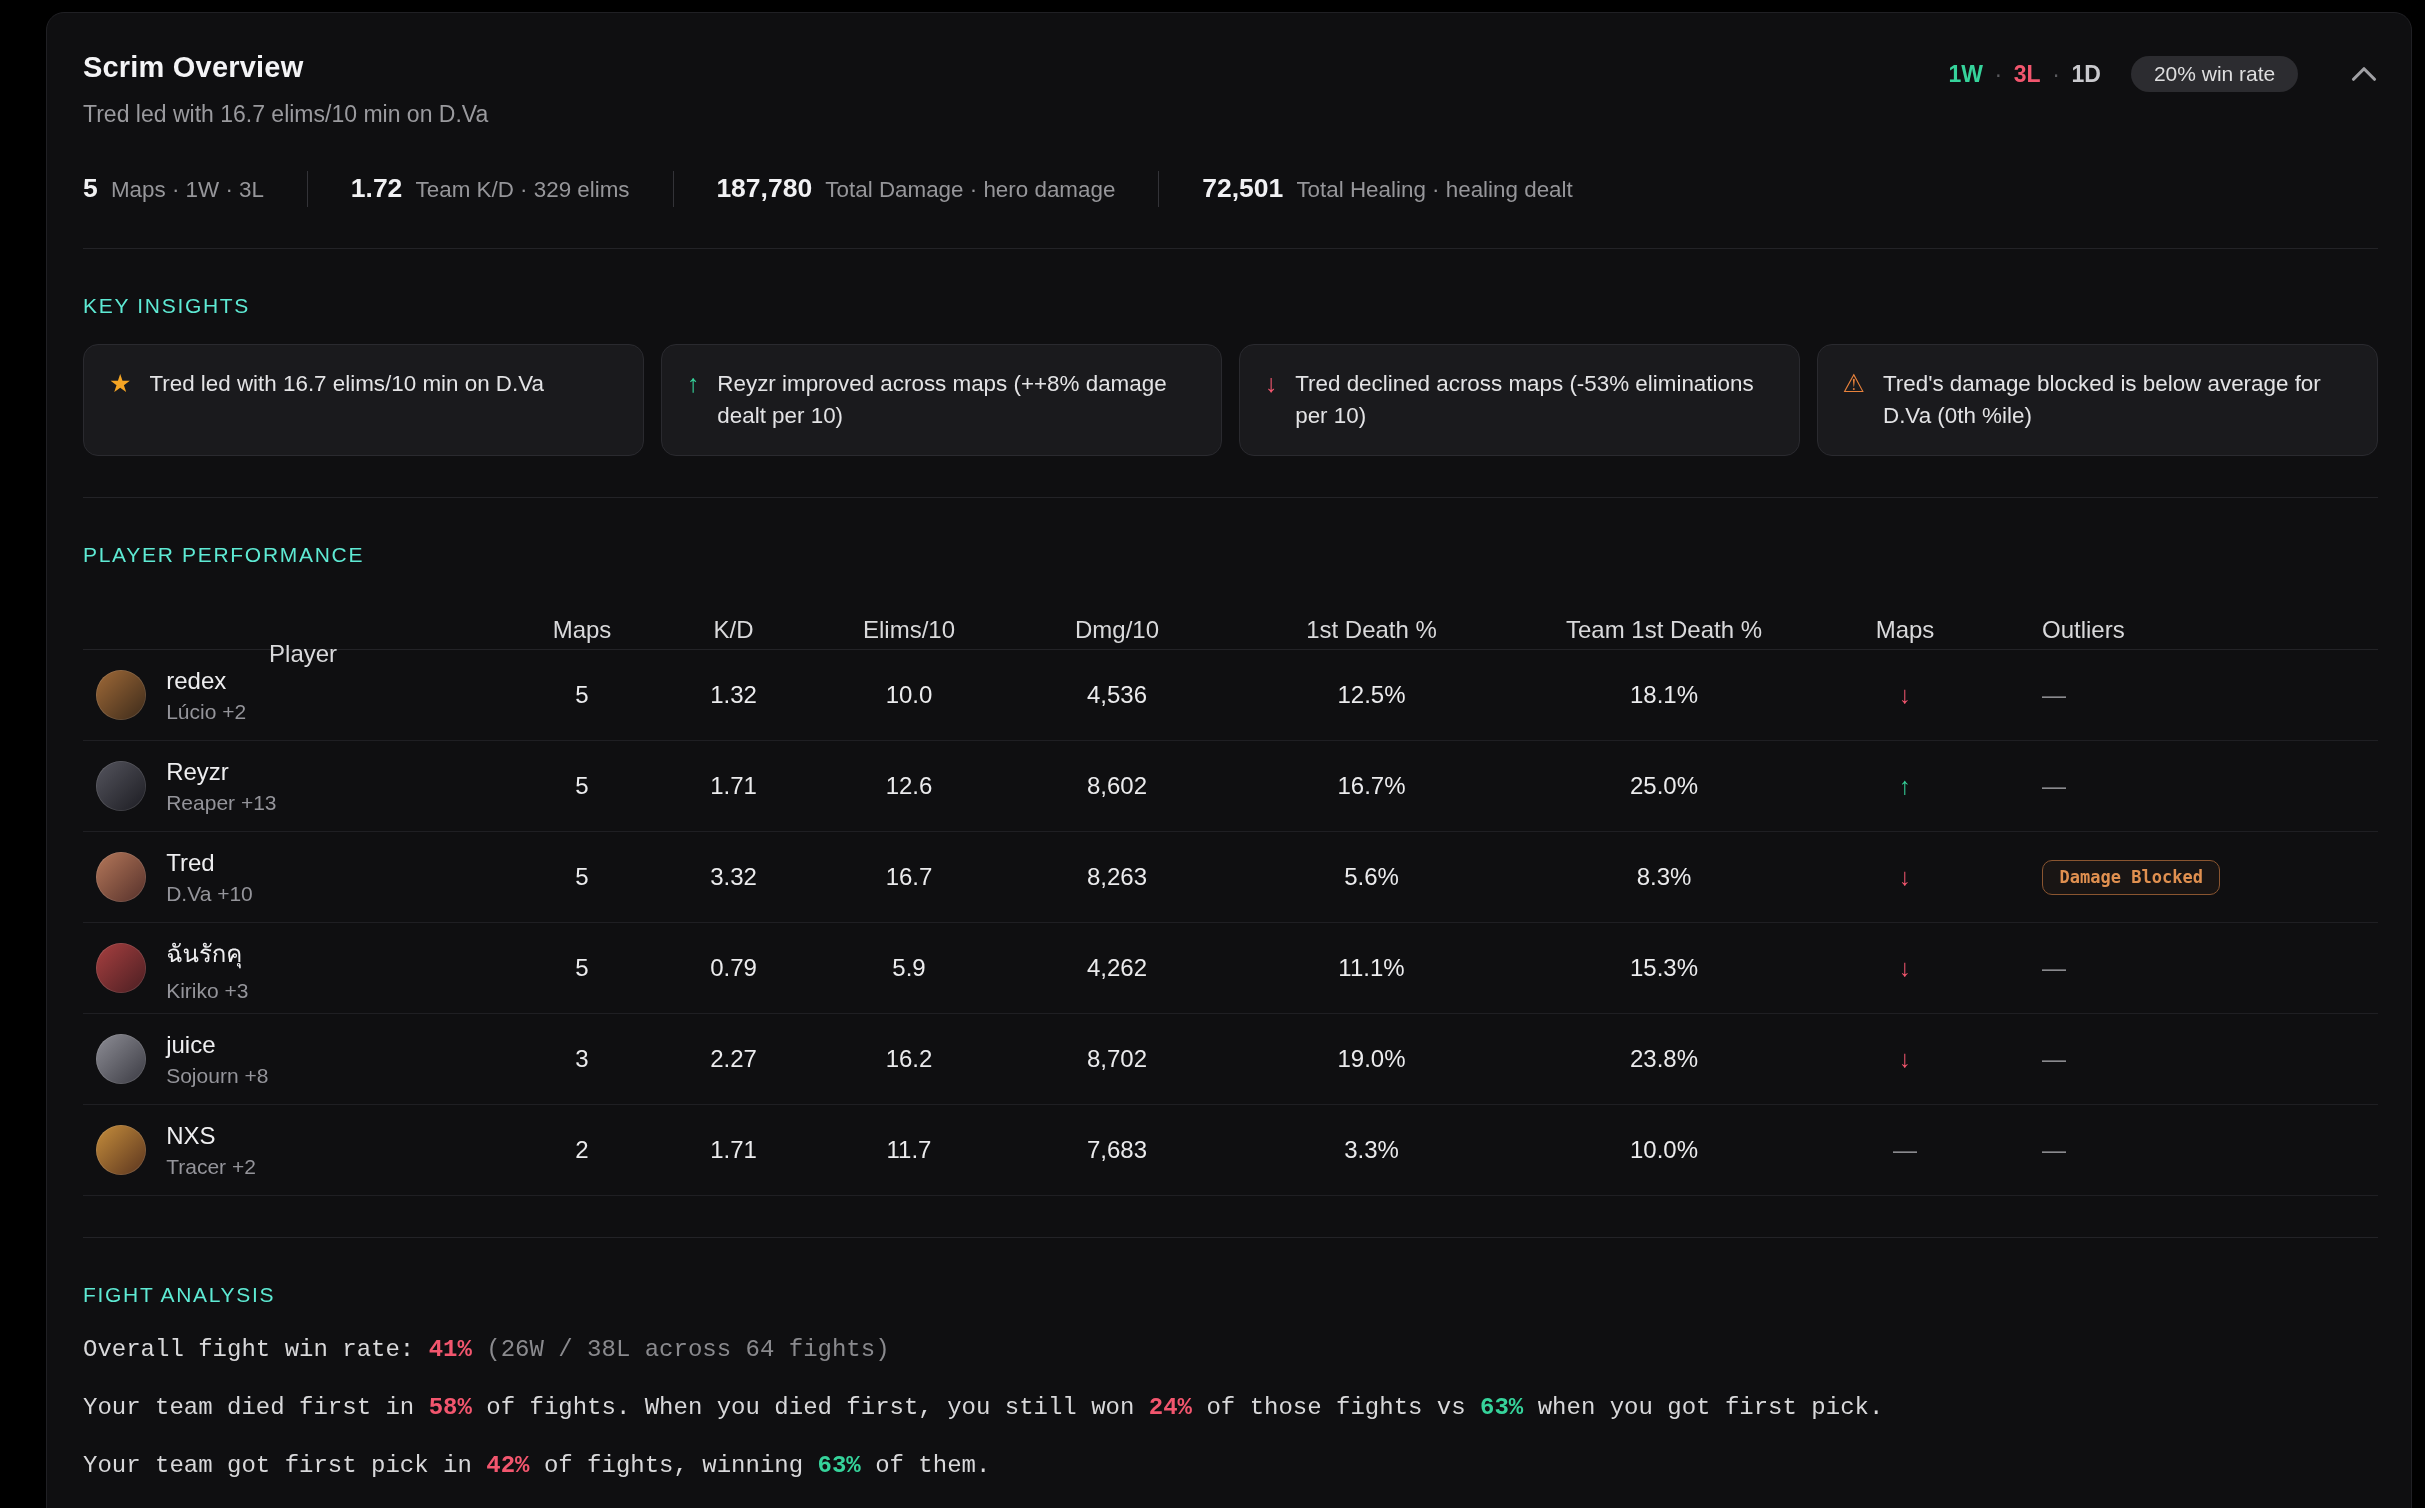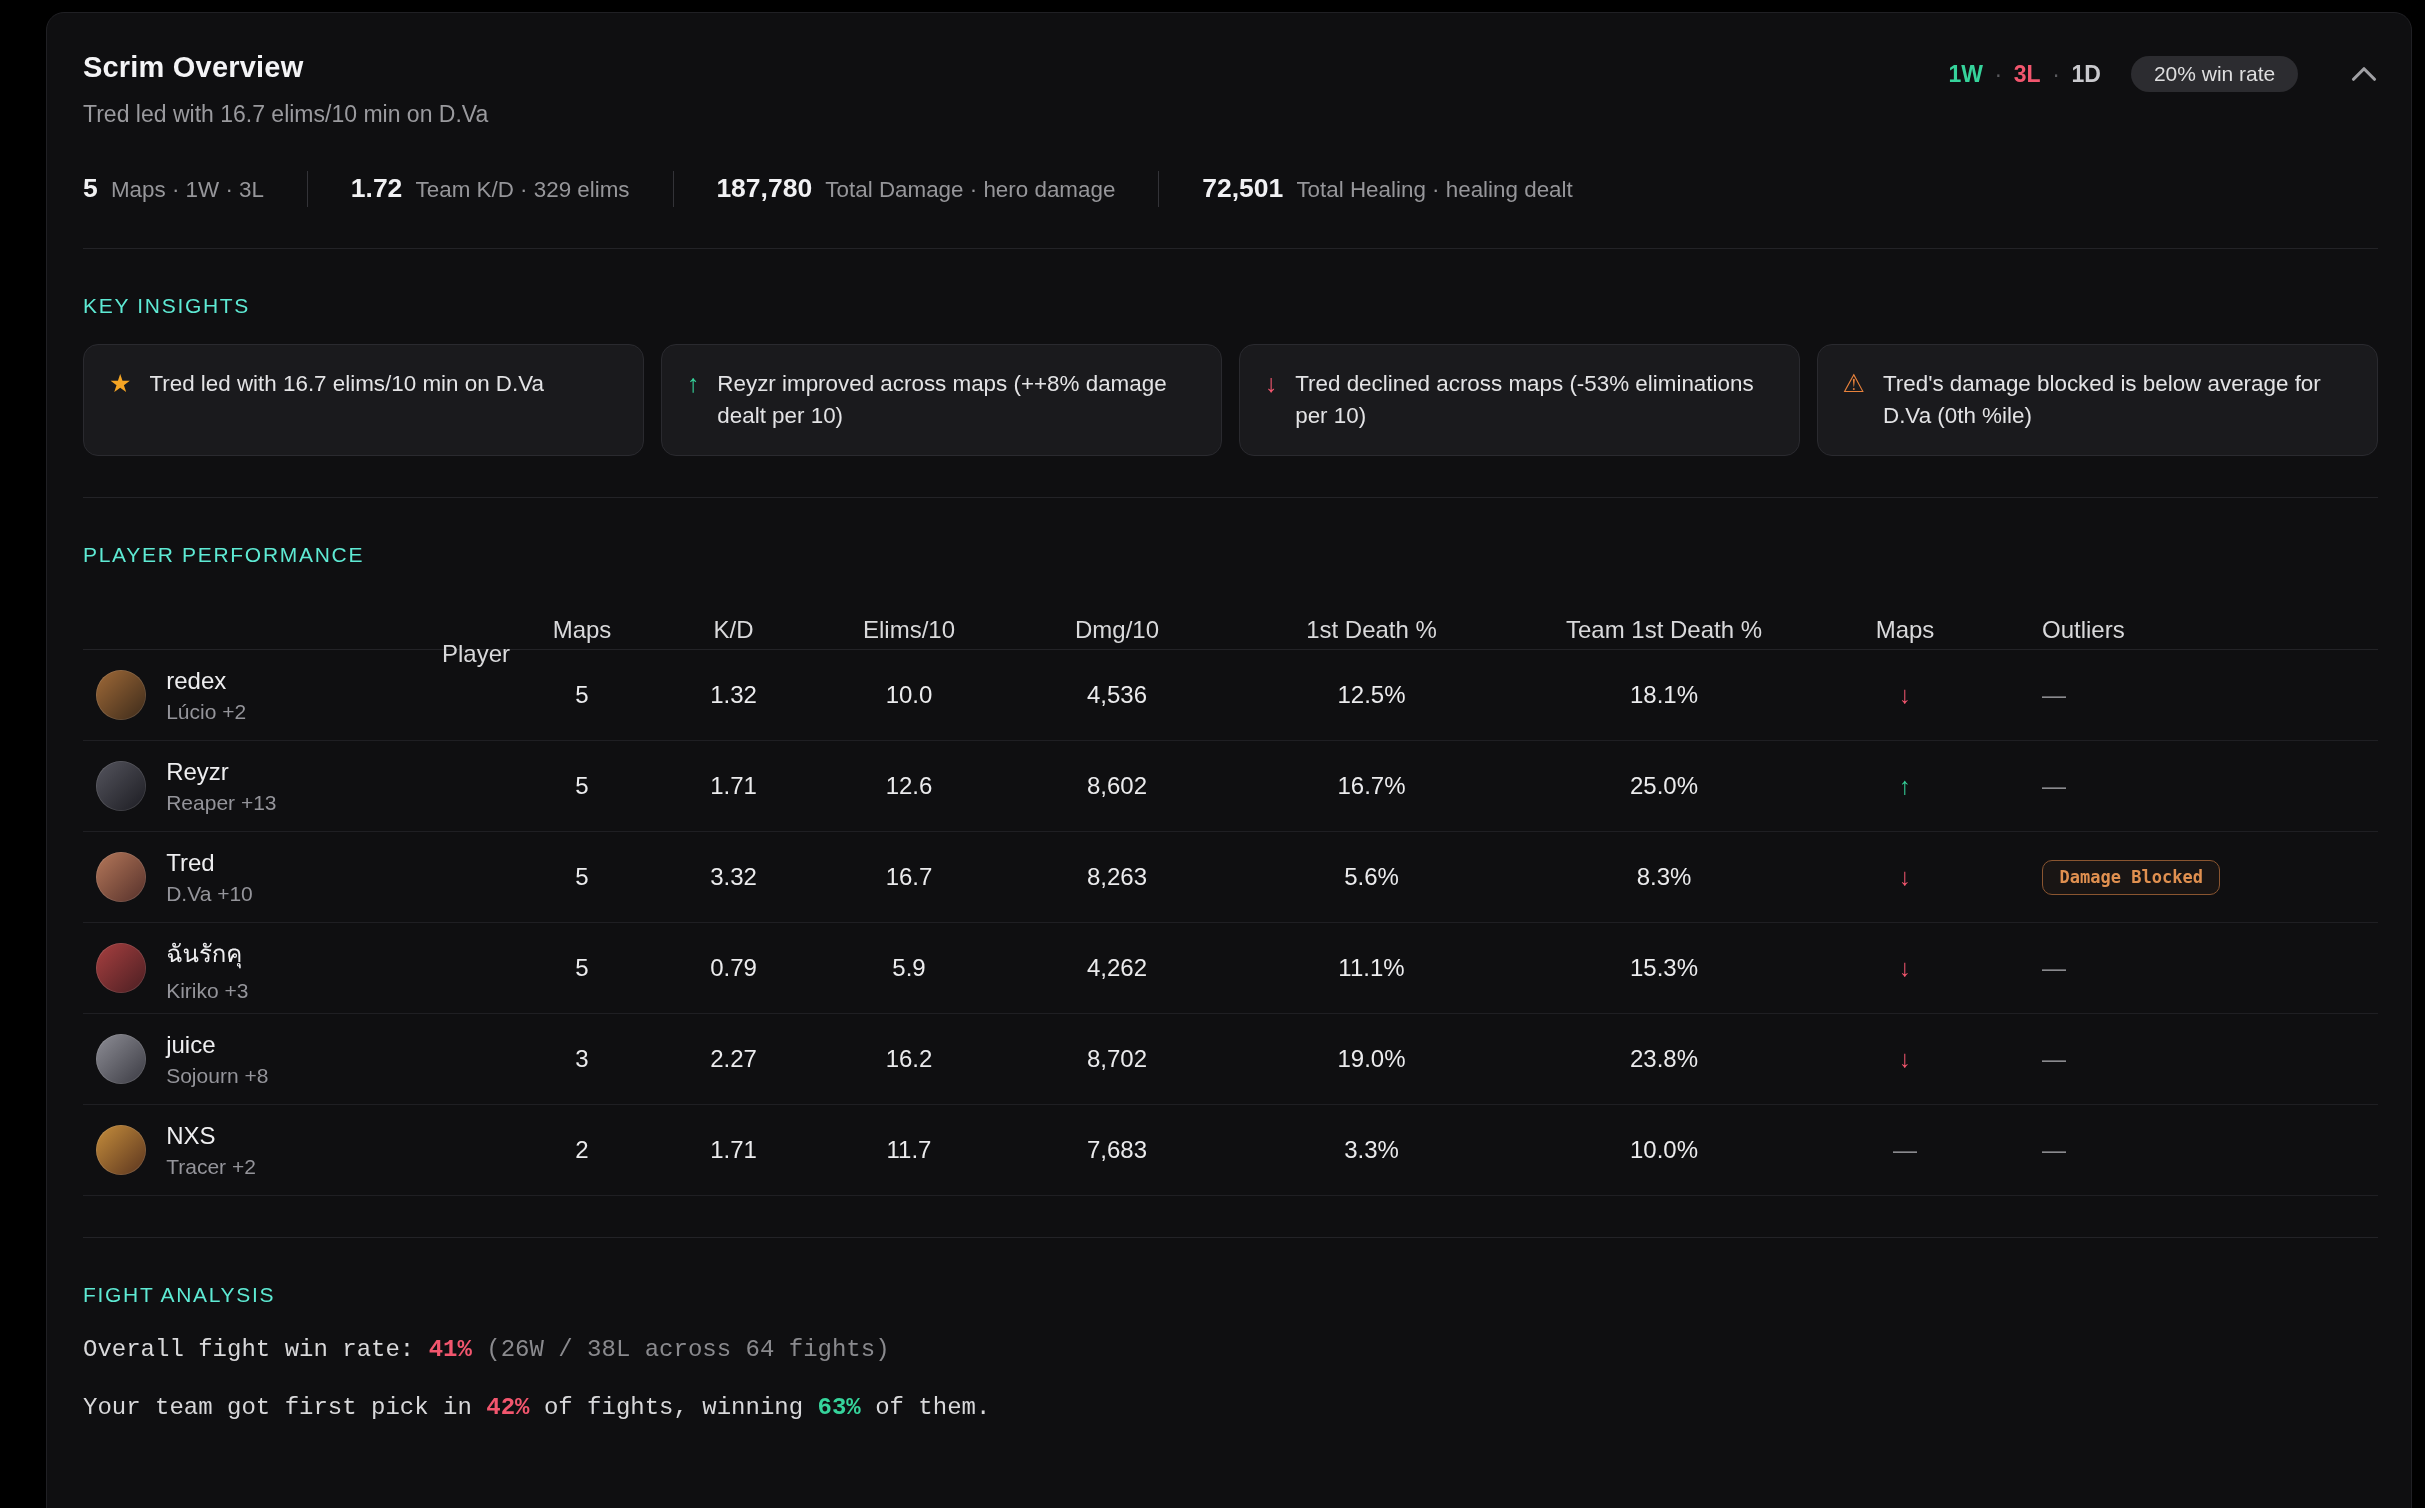--- a/index.html
+++ b/index.html
@@ -57,21 +57,21 @@
   .trow, .thead {
     display:grid;
     grid-template-columns:427px 144px 159px 192px 224px 285px 300px 182px 1fr;
     align-items:center;
   }
   .thead { height:58px; border-bottom:0.8px solid #232327; }
   .th { font-size:24px; color:#d9d9db; }
   .trow { height:91px; border-bottom:0.8px solid #1f1f23; }
   .td { font-size:24px; color:#ebebed; }
   .align-center { text-align:center; }
-  .align-left { text-align:right; padding-left:13.2px;margin-top:48px; }
+  .align-left { text-align:center; padding-left:13.2px;margin-top:48px; }
   .align-outlier { text-align:left; padding-left:46px; }
   .player-cell { display:flex; align-items:center; gap:20px; padding-left:13.2px; }
   .avatar { width:50px; height:50px; border-radius:50%; flex:none; box-shadow:inset 0 0 0 0.8px rgba(255,255,255,.12); }
   .pname { font-size:24px; color:#eeeef0; }
   .phero { margin-top:5.8px; font-size:21px; color:#94949a; }
   .trend-up { color:#36d39b; font-weight:700; }
   .trend-down { color:#f2566e; font-weight:700; }
   .trend-none { color:#8a8a8e; }
   .dash { color:#8a8a8e; }
   .outlier-badge {
@@ -281,17 +281,18 @@
           <div class="td align-outlier"><span class="dash">—</span></div>
         </div>
       </div>
   </div>
 
   <hr class="divider">
 
   <div class="section-label">FIGHT ANALYSIS</div>
   <div class="fight-lines">
       <p class="fight-line"><span class="seg-normal">Overall fight win rate: </span><span class="seg-red">41%</span><span class="seg-muted"> (26W / 38L across 64 fights)</span></p>
+      <p class="fight-line"><span class="seg-normal">Your team died first in </span><span class="seg-red">58%</span><span class="seg-normal"> of fights. When you died first, you still won </span><span class="seg-red">24%</span><span class="seg-normal"> of those fights vs </span><span class="seg-green">63%</span><span class="seg-normal"> when you got first pick.</span></p>
       <p class="fight-line"><span class="seg-normal">Your team got first pick in </span><span class="seg-red">42%</span><span class="seg-normal"> of fights, winning </span><span class="seg-green">63%</span><span class="seg-normal"> of them.</span></p>
     </div>
 
 </div>
 
 
 </body></html>

